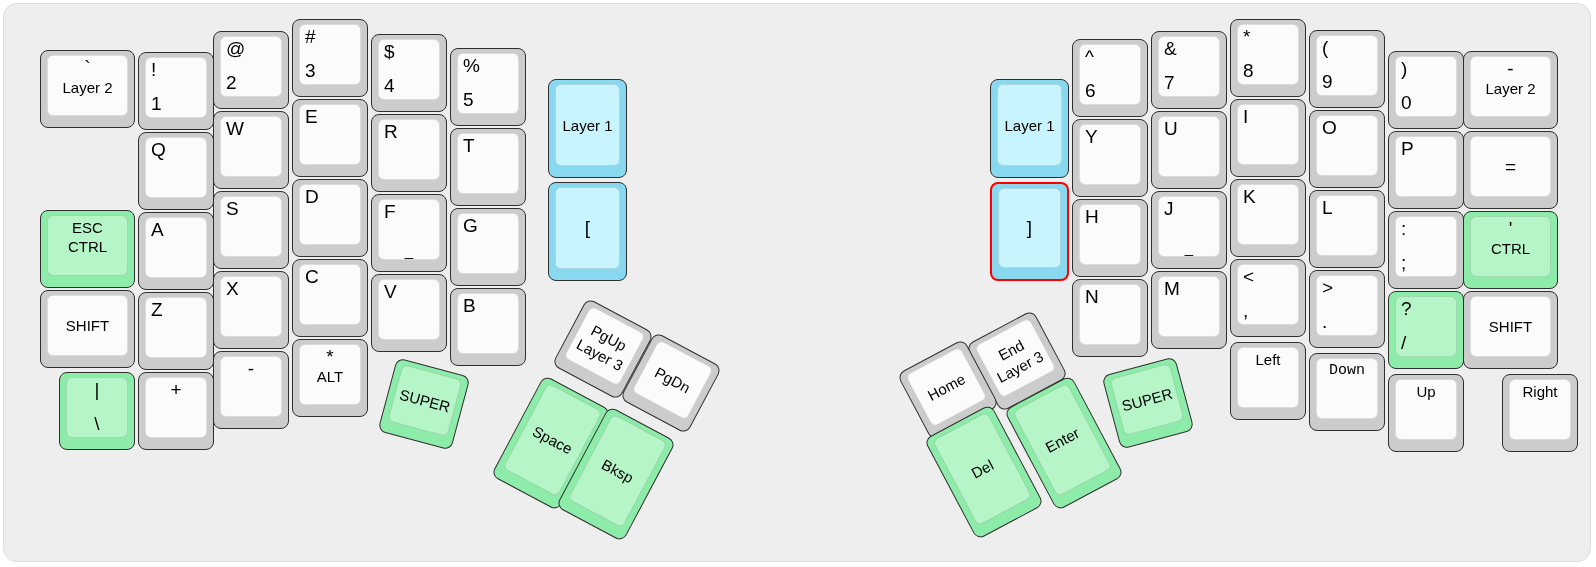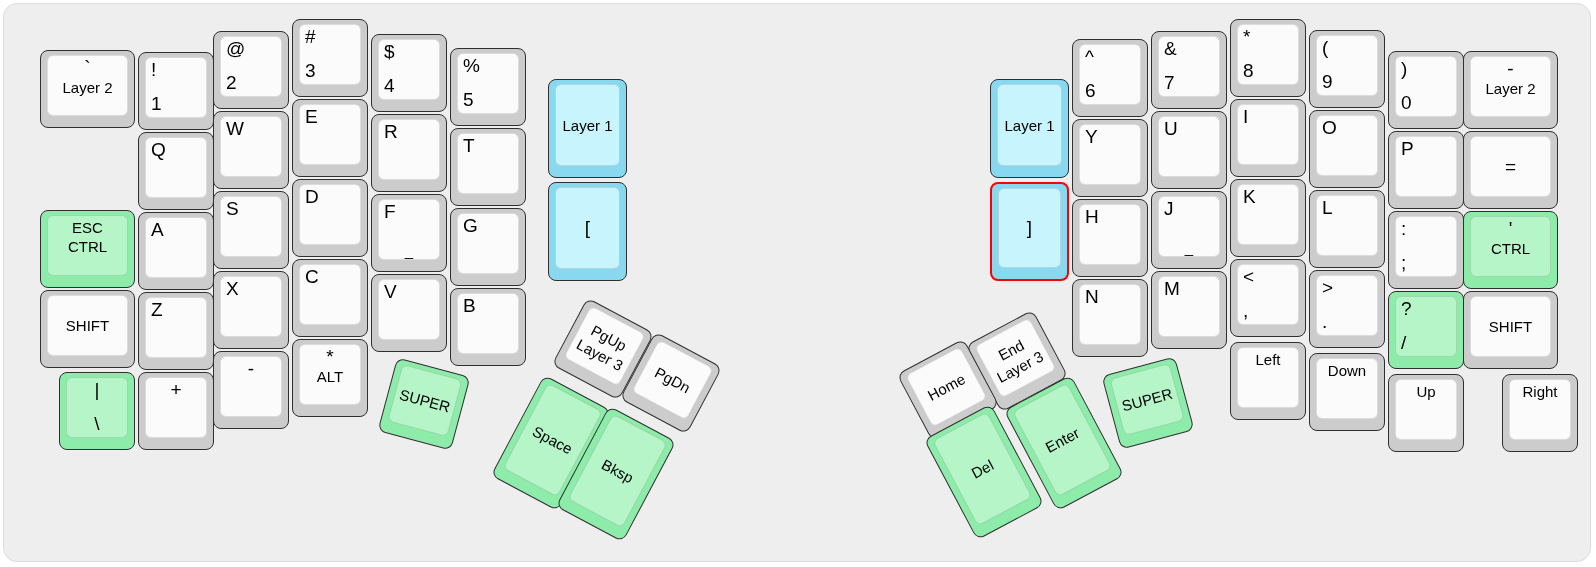--- a/index.html
+++ b/index.html
@@ -435,21 +435,21 @@
       </div>
     </div>
     <div class="key white" style="left: 1305px; top: 266px; width: 76px; height: 78px;">
       <div class="inner">
         <div class="legend a-l v-t">
           <div class="line big">&gt;</div>
           <div class="line big">.</div>
         </div>
       </div>
     </div>
-    <div class="key white" style="left: 1305px; top: 349px; width: 76px; height: 78px;">
+    <div class="key white" style="left: 1305px; top: 349px; width: 76px; height: 78px; font-family: Liberation Mono, monospace;">
       <div class="inner">
         <div class="legend a-c v-t">
           <div class="line">Down</div>
         </div>
       </div>
     </div>
     <div class="key white" style="left: 1384px; top: 47px; width: 76px; height: 78px;">
       <div class="inner">
         <div class="legend a-l v-t">
           <div class="line big">)</div>

